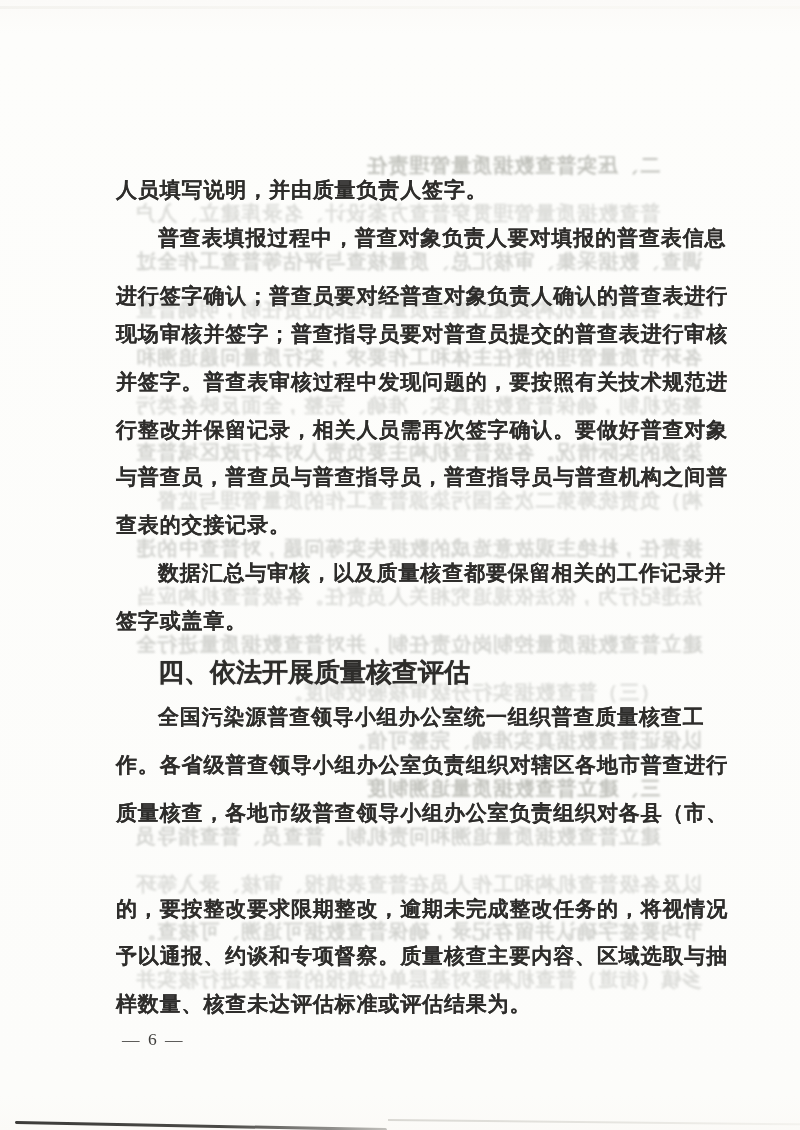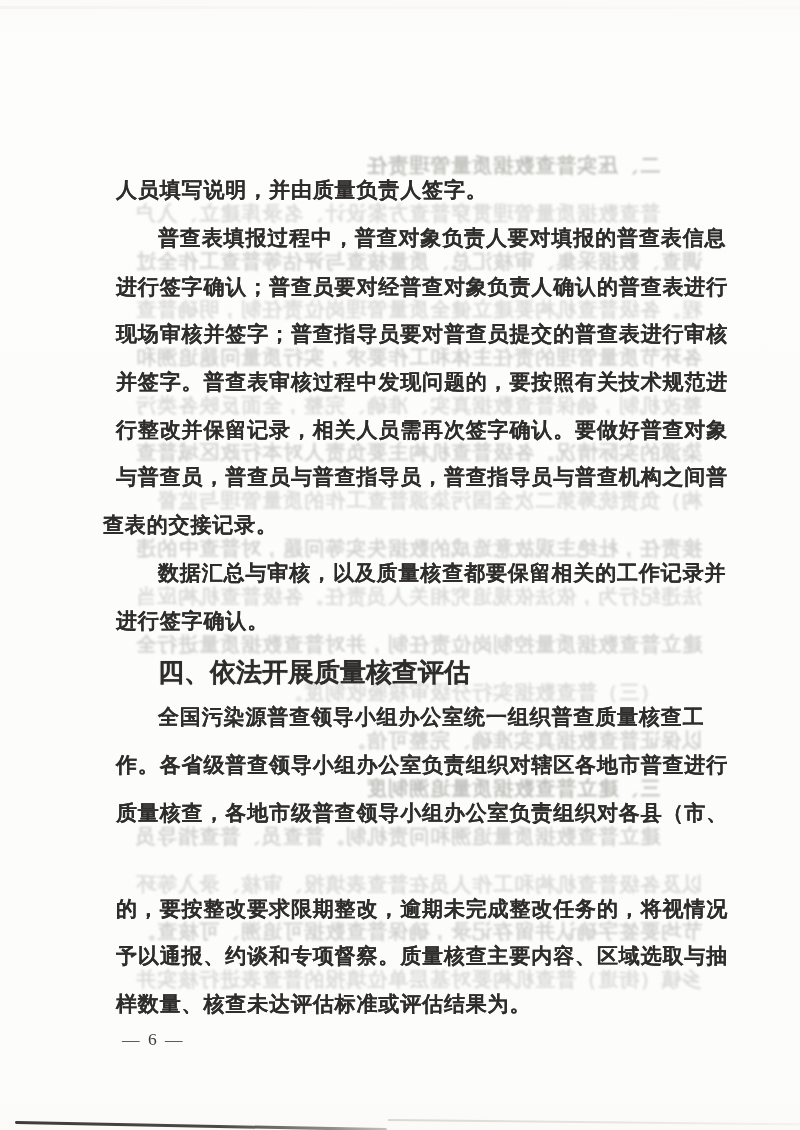--- a/index.html
+++ b/index.html
@@ -77,28 +77,28 @@
       <div class="gline gbold" style="top: 774.7px; padding-left: 42px; color: rgb(186, 187, 181); opacity: 0.9;">三、建立普查数据质量追溯制度</div>
       <div class="gline" style="top: 822.6px; padding-left: 42px; color: rgb(199, 200, 196); opacity: 0.78;">建立普查数据质量追溯和问责机制。普查员、普查指导员</div>
       <div class="gline" style="top: 870.5px; padding-left: 0px; color: rgb(199, 200, 196); opacity: 0.62;">以及各级普查机构和工作人员在普查表填报、审核、录入等环</div>
       <div class="gline" style="top: 918.4px; padding-left: 0px; color: rgb(199, 200, 196); opacity: 0.78;">节均要签字确认并留存记录，确保普查数据可追溯、可核查。</div>
       <div class="gline" style="top: 966.3px; padding-left: 0px; color: rgb(199, 200, 196); opacity: 0.62;">乡镇（街道）普查机构要对基层单位填报的普查表进行核实并</div>
     </div>
 
   <div class="layer">
       <div class="tline" style="top: 176px; left: 116px; color: rgb(46, 45, 43);">人员填写说明，并由质量负责人签字。</div>
       <div class="tline" style="top: 223.9px; left: 158px; color: rgb(46, 45, 43);">普查表填报过程中，普查对象负责人要对填报的普查表信息</div>
-      <div class="tline" style="top: 273px; left: 116px; color: rgb(46, 45, 43);">进行签字确认；普查员要对经普查对象负责人确认的普查表进行</div>
+      <div class="tline" style="top: 282px; left: 116px; color: rgb(46, 45, 43);">进行签字确认；普查员要对经普查对象负责人确认的普查表进行</div>
       <div class="tline" style="top: 319.7px; left: 116px; color: rgb(46, 45, 43);">现场审核并签字；普查指导员要对普查员提交的普查表进行审核</div>
       <div class="tline" style="top: 367.6px; left: 116px; color: rgb(46, 45, 43);">并签字。普查表审核过程中发现问题的，要按照有关技术规范进</div>
       <div class="tline" style="top: 415.5px; left: 116px; color: rgb(46, 45, 43);">行整改并保留记录，相关人员需再次签字确认。要做好普查对象</div>
       <div class="tline" style="top: 463.4px; left: 116px; color: rgb(46, 45, 43);">与普查员，普查员与普查指导员，普查指导员与普查机构之间普</div>
-      <div class="tline" style="top: 511.3px; left: 103px; color: rgb(46, 45, 43);">查表的交接记录。</div>
+      <div class="tline" style="top: 511.3px; left: 116px; color: rgb(46, 45, 43);">查表的交接记录。</div>
       <div class="tline" style="top: 559.2px; left: 158px; color: rgb(46, 45, 43);">数据汇总与审核，以及质量核查都要保留相关的工作记录并</div>
-      <div class="tline" style="top: 607.1px; left: 116px; color: rgb(46, 45, 43);">进行签字确认。</div>
+      <div class="tline" style="top: 607.1px; left: 116px; color: rgb(46, 45, 43);">签字或盖章。</div>
       <div class="tline heading" style="top: 655px; left: 158px; color: rgb(46, 45, 43);">四、依法开展质量核查评估</div>
       <div class="tline" style="top: 702.9px; left: 158px; color: rgb(46, 45, 43); text-align: center;">全国污染源普查领导小组办公室统一组织普查质量核查工</div>
       <div class="tline" style="top: 750.8px; left: 116px; color: rgb(46, 45, 43);">作。各省级普查领导小组办公室负责组织对辖区各地市普查进行</div>
       <div class="tline" style="top: 798.7px; left: 116px; color: rgb(46, 45, 43);">质量核查，各地市级普查领导小组办公室负责组织对各县（市、</div>
       <div class="tline" style="top: 894.5px; left: 116px; color: rgb(46, 45, 43);">的，要按整改要求限期整改，逾期未完成整改任务的，将视情况</div>
       <div class="tline" style="top: 942.4px; left: 116px; color: rgb(46, 45, 43);">予以通报、约谈和专项督察。质量核查主要内容、区域选取与抽</div>
       <div class="tline" style="top: 990.3px; left: 116px; color: rgb(46, 45, 43);">样数量、核查未达评估标准或评估结果为。</div>
     </div>
 
   <div class="page-number" style="color: rgb(63, 62, 60);">— 6 —</div>

